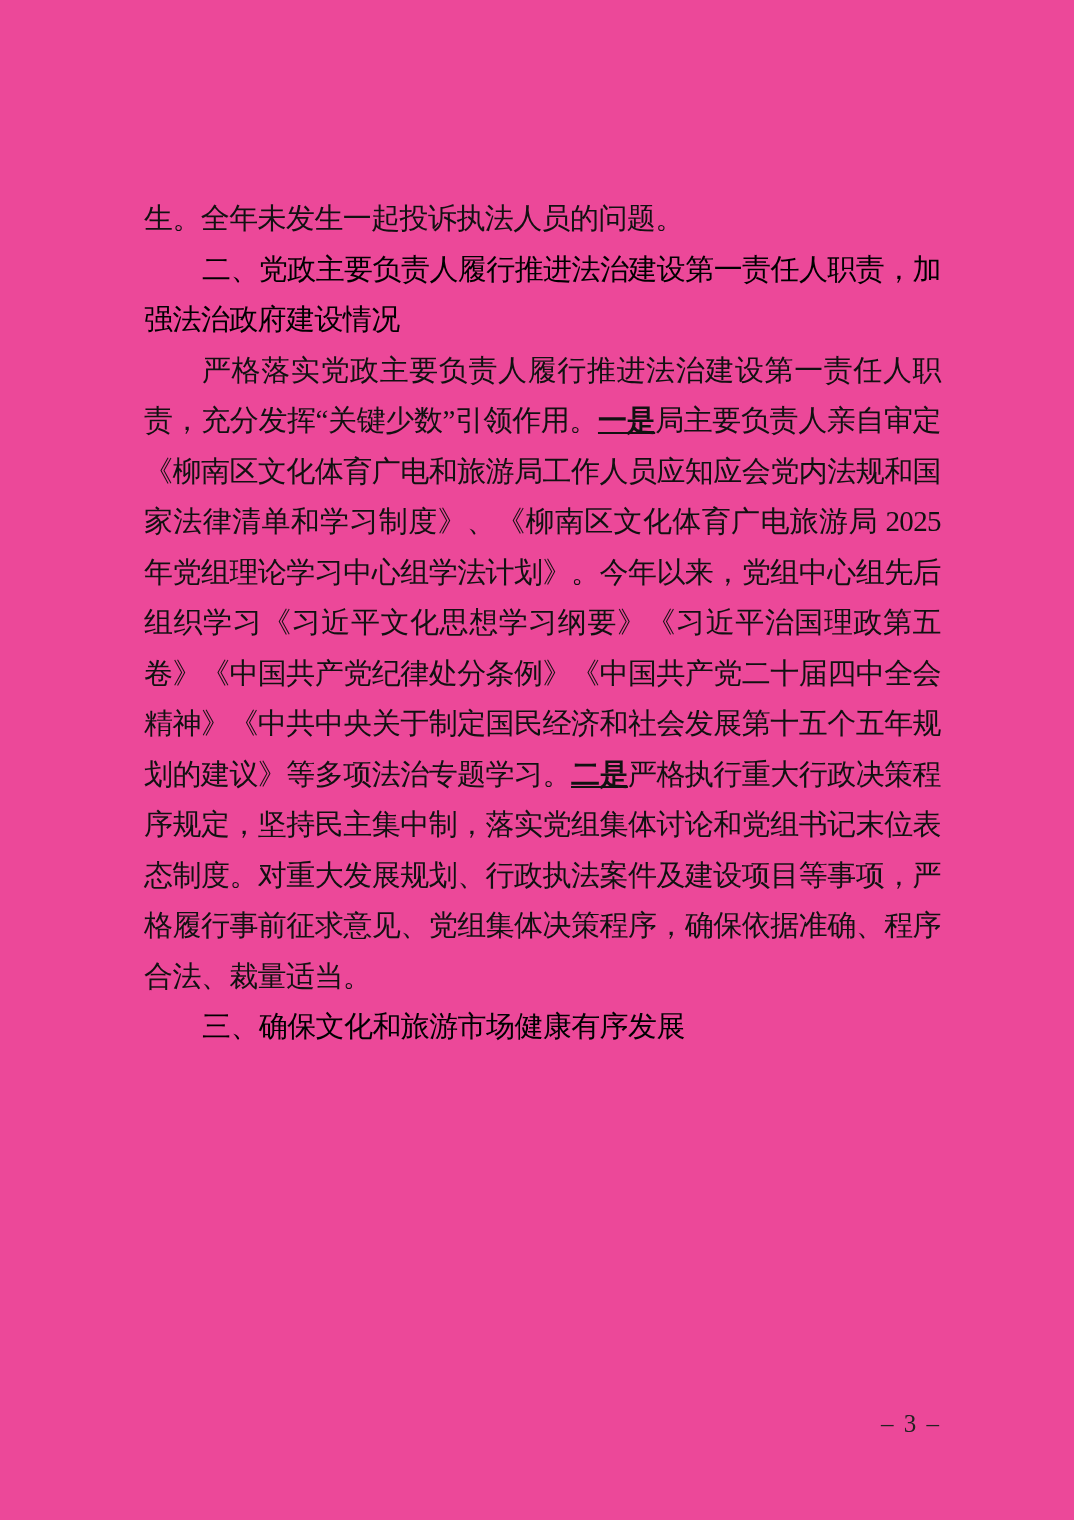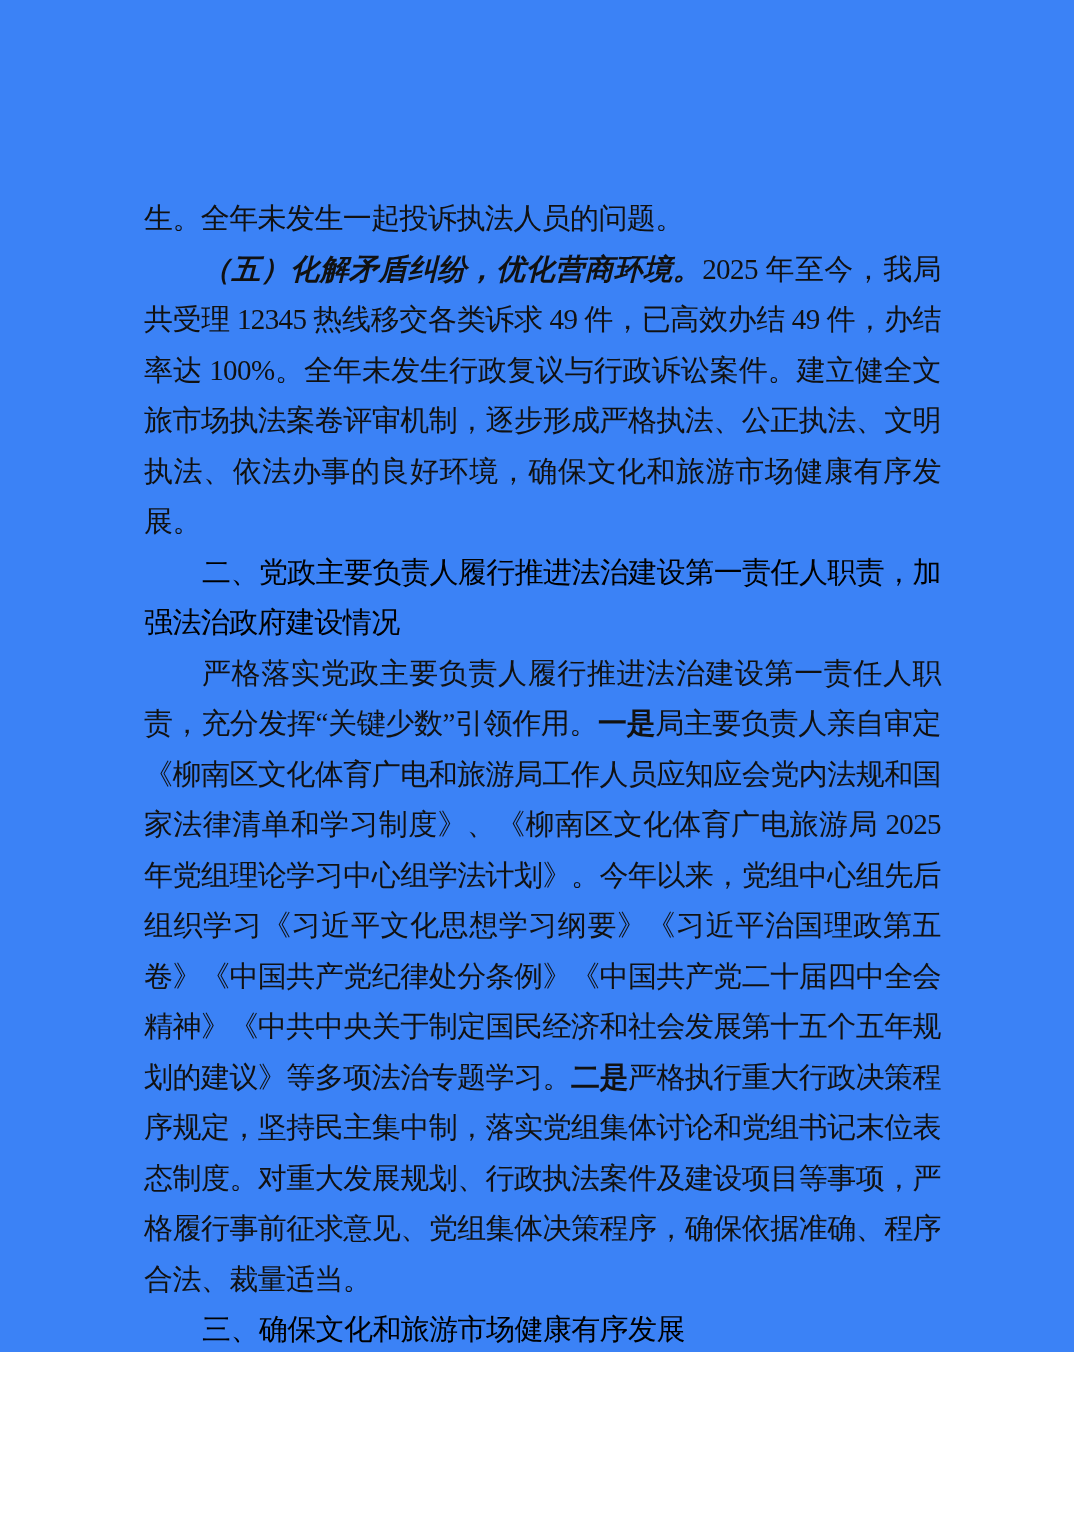--- a/index.html
+++ b/index.html
@@ -3,22 +3,22 @@
 <meta charset="utf-8">
 <style>
   html, body {
     margin: 0;
     padding: 0;
     background: #ffffff;
   }
   .page {
     position: relative;
     width: 1074px;
-    height: 1352px;
-    background: #3b82f6;
+    height: 1520px;
+    background: #ec4899;
     overflow: hidden;
     font-family: "Liberation Serif", "DejaVu Serif", serif;
     color: #111111;
   }
   .doc {
     position: absolute;
     left: 144px;
     top: 193px;
     width: 797px;
     font-size: 29px;
@@ -38,20 +38,21 @@
     font-weight: normal;
     font-style: normal;
   }
   .run-kai-bold {
     font-weight: bold;
     font-style: italic;
   }
   .run-bold {
     font-weight: bold;
     font-style: normal;
+    text-decoration: underline;
   }
   p.heading {
     font-family: "Liberation Sans", "DejaVu Sans", sans-serif;
     font-weight: bold;
     color: #000000;
   }
   .page-number {
     position: absolute;
     top: 1410px;
     right: 133px;
@@ -60,19 +61,18 @@
     color: #222222;
     font-family: "Liberation Serif", "DejaVu Serif", serif;
   }
 </style>
 </head>
 <body>
 
 <div class="page">
   <main class="doc" id="doc-body">
       <p class="body"><span class="run-regular">生。全年未发生一起投诉执法人员的问题。</span></p>
-      <p class="body indent"><span class="run-kai-bold">（五）化解矛盾纠纷，优化营商环境。</span><span class="run-regular">2025 年至今，我局共受理 12345 热线移交各类诉求 49 件，已高效办结 49 件，办结率达 100%。全年未发生行政复议与行政诉讼案件。建立健全文旅市场执法案卷评审机制，逐步形成严格执法、公正执法、文明执法、依法办事的良好环境，确保文化和旅游市场健康有序发展。</span></p>
       <p class="heading indent"><span class="run-regular">二、党政主要负责人履行推进法治建设第一责任人职责，加强法治政府建设情况</span></p>
       <p class="body indent"><span class="run-regular">严格落实党政主要负责人履行推进法治建设第一责任人职责，充分发挥“关键少数”引领作用。</span><span class="run-bold">一是</span><span class="run-regular">局主要负责人亲自审定《柳南区文化体育广电和旅游局工作人员应知应会党内法规和国家法律清单和学习制度》、《柳南区文化体育广电旅游局 2025 年党组理论学习中心组学法计划》。今年以来，党组中心组先后组织学习《习近平文化思想学习纲要》《习近平治国理政第五卷》《中国共产党纪律处分条例》《中国共产党二十届四中全会精神》《中共中央关于制定国民经济和社会发展第十五个五年规划的建议》等多项法治专题学习。</span><span class="run-bold">二是</span><span class="run-regular">严格执行重大行政决策程序规定，坚持民主集中制，落实党组集体讨论和党组书记末位表态制度。对重大发展规划、行政执法案件及建设项目等事项，严格履行事前征求意见、党组集体决策程序，确保依据准确、程序合法、裁量适当。</span></p>
       <p class="heading indent"><span class="run-regular">三、确保文化和旅游市场健康有序发展</span></p>
     </main>
   <div class="page-number">– 3 –</div>
 </div>
 
 </body></html>

